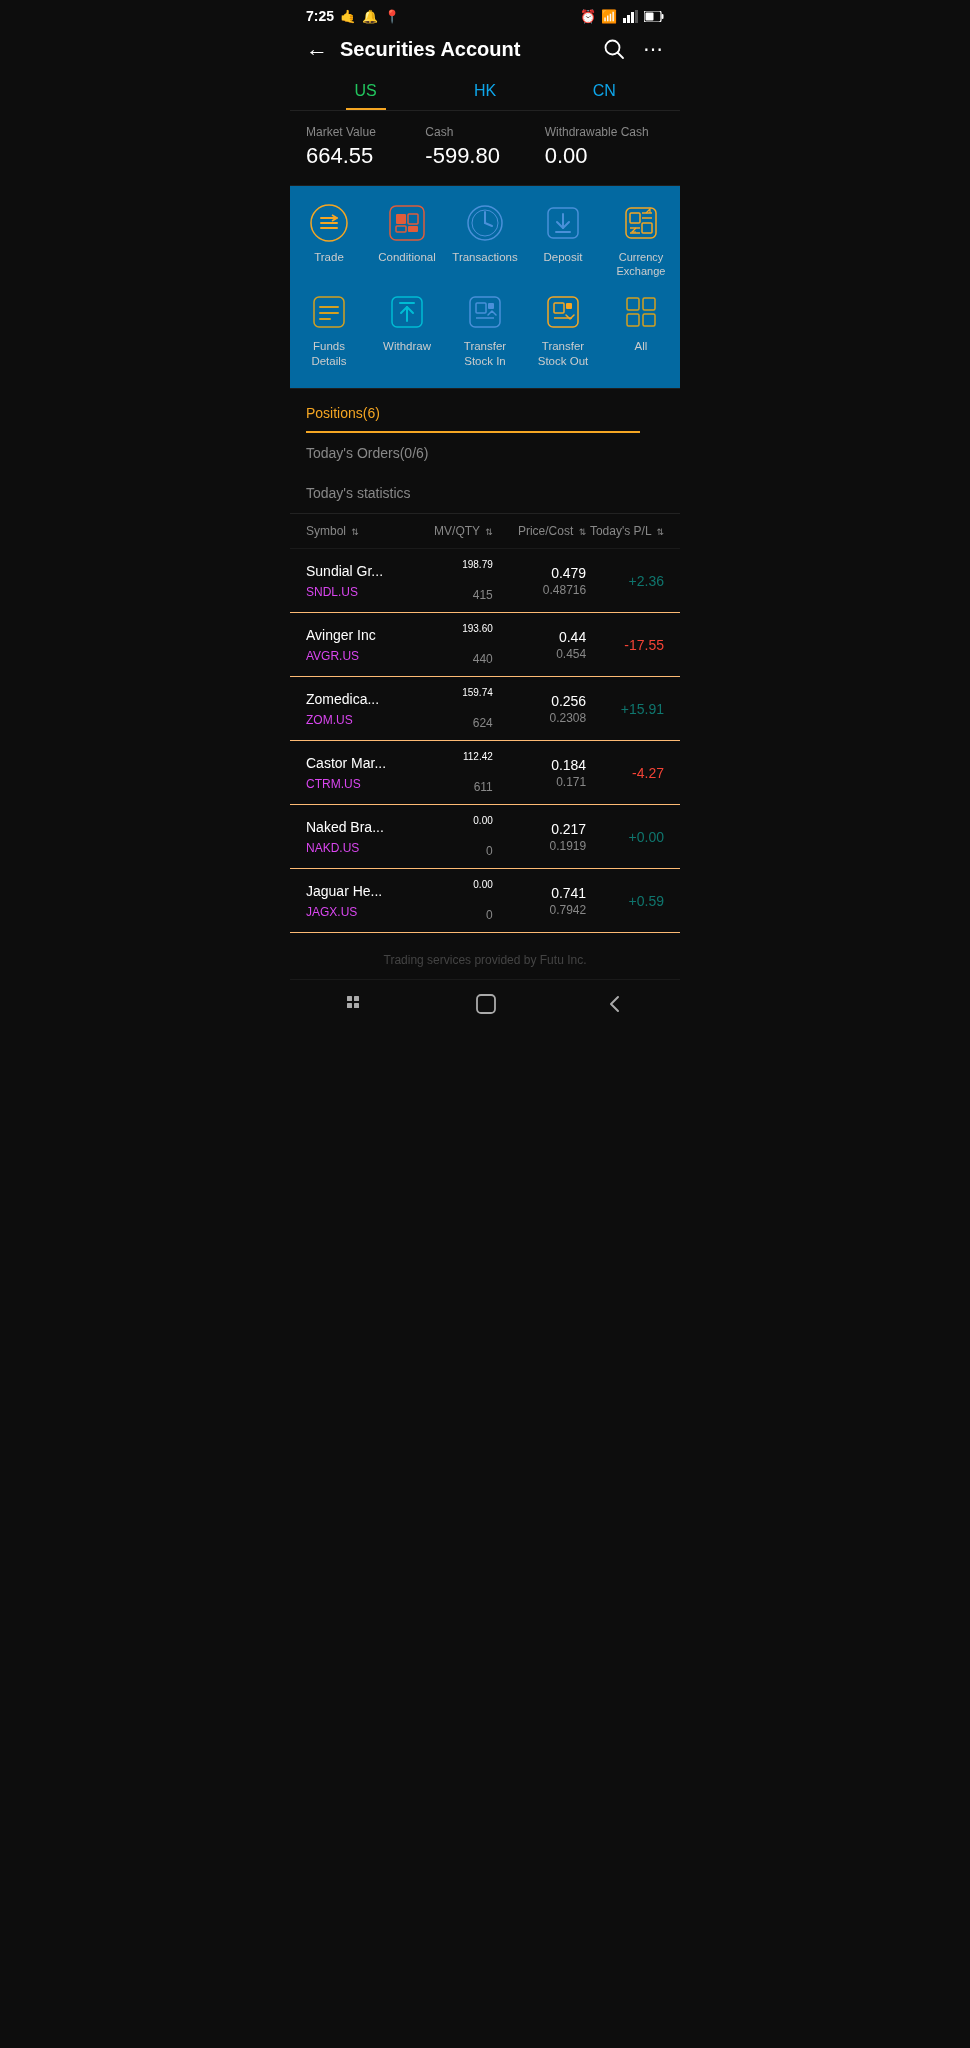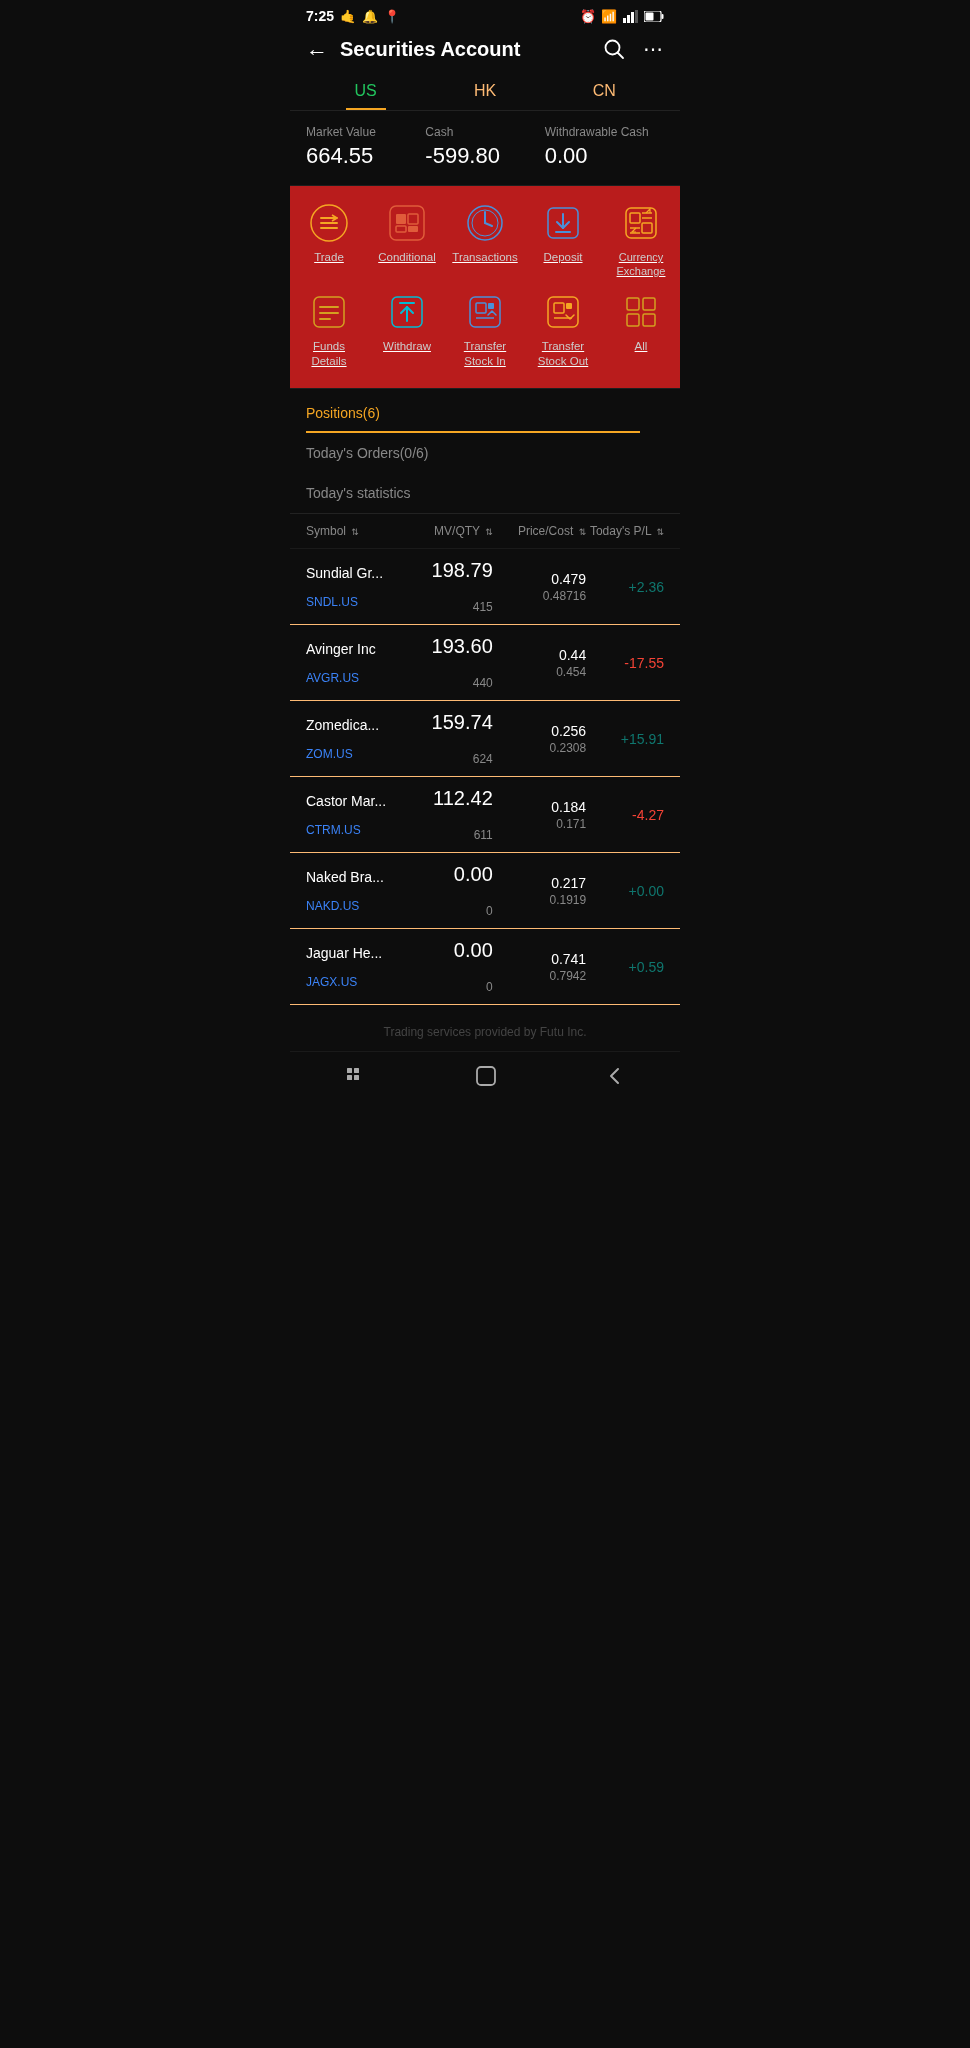--- a/index.html
+++ b/index.html
@@ -43,21 +43,21 @@
       display: flex;
       border-bottom: 1px solid #222;
       padding: 0 16px;
     }
     .market-tab {
       flex: 1;
       text-align: center;
       padding: 8px 0 10px;
       font-size: 16px;
       font-weight: 500;
-      color: #fdba74;
+      color: #0ea5e9;
       cursor: pointer;
       position: relative;
     }
     .market-tab.active {
       color: #22c55e;
     }
     .market-tab.active::after {
       content: '';
       position: absolute;
       bottom: 0;
@@ -84,25 +84,24 @@
     }
     .account-value-number {
       font-size: 22px;
       font-weight: 500;
       color: #ffffff;
     }
     .account-value-number.negative { color: #ffffff; }
 
     
     .quick-actions {
-      background: #b91c1c;
+      background: #0369a1;
       padding: 16px 0 8px;
       border-top: 1px solid #1e1e1e;
       border-bottom: 1px solid #1e1e1e;
-      text-decoration: underline;
     }
     .quick-actions-row {
       display: flex;
       justify-content: space-around;
       margin-bottom: 12px;
     }
     .quick-action-item {
       display: flex;
       flex-direction: column;
       align-items: center;
@@ -171,23 +170,23 @@
     .col-pnl { flex: 1; text-align: right; }
 
     .table-row {
       display: flex;
       padding: 10px 16px;
       border-bottom: 1px solid #fdba74;
       align-items: center;
     }
     .row-symbol-col { flex: 1.2; }
     .row-symbol-name { font-size: 14px; color: #fff; }
-    .row-symbol-code { font-size: 12px; color: #3b82f6; margin-top: 14px; }
+    .row-symbol-code { font-size: 12px; color: #d946ef; margin-top: 6px; }
     .row-mv-col { flex: 1.2; text-align: right; }
-    .row-mv-value { font-size: 20px; color: #fff; }
+    .row-mv-value { font-size: 10px; color: #fff; }
     .row-mv-qty { font-size: 12px; color: #888; margin-top: 18px; }
     .row-price-col { flex: 1.2; text-align: right; }
     .row-price-value { font-size: 14px; color: #fff; }
     .row-price-cost { font-size: 12px; color: #888; margin-top: 2px; }
     .row-pnl-col { flex: 1; text-align: right; }
     .pnl-positive { color: #0f766e; font-size: 14px; font-weight: 500; }
     .pnl-negative { color: #f44336; font-size: 14px; font-weight: 500; }
 
     
     .footer-text {

